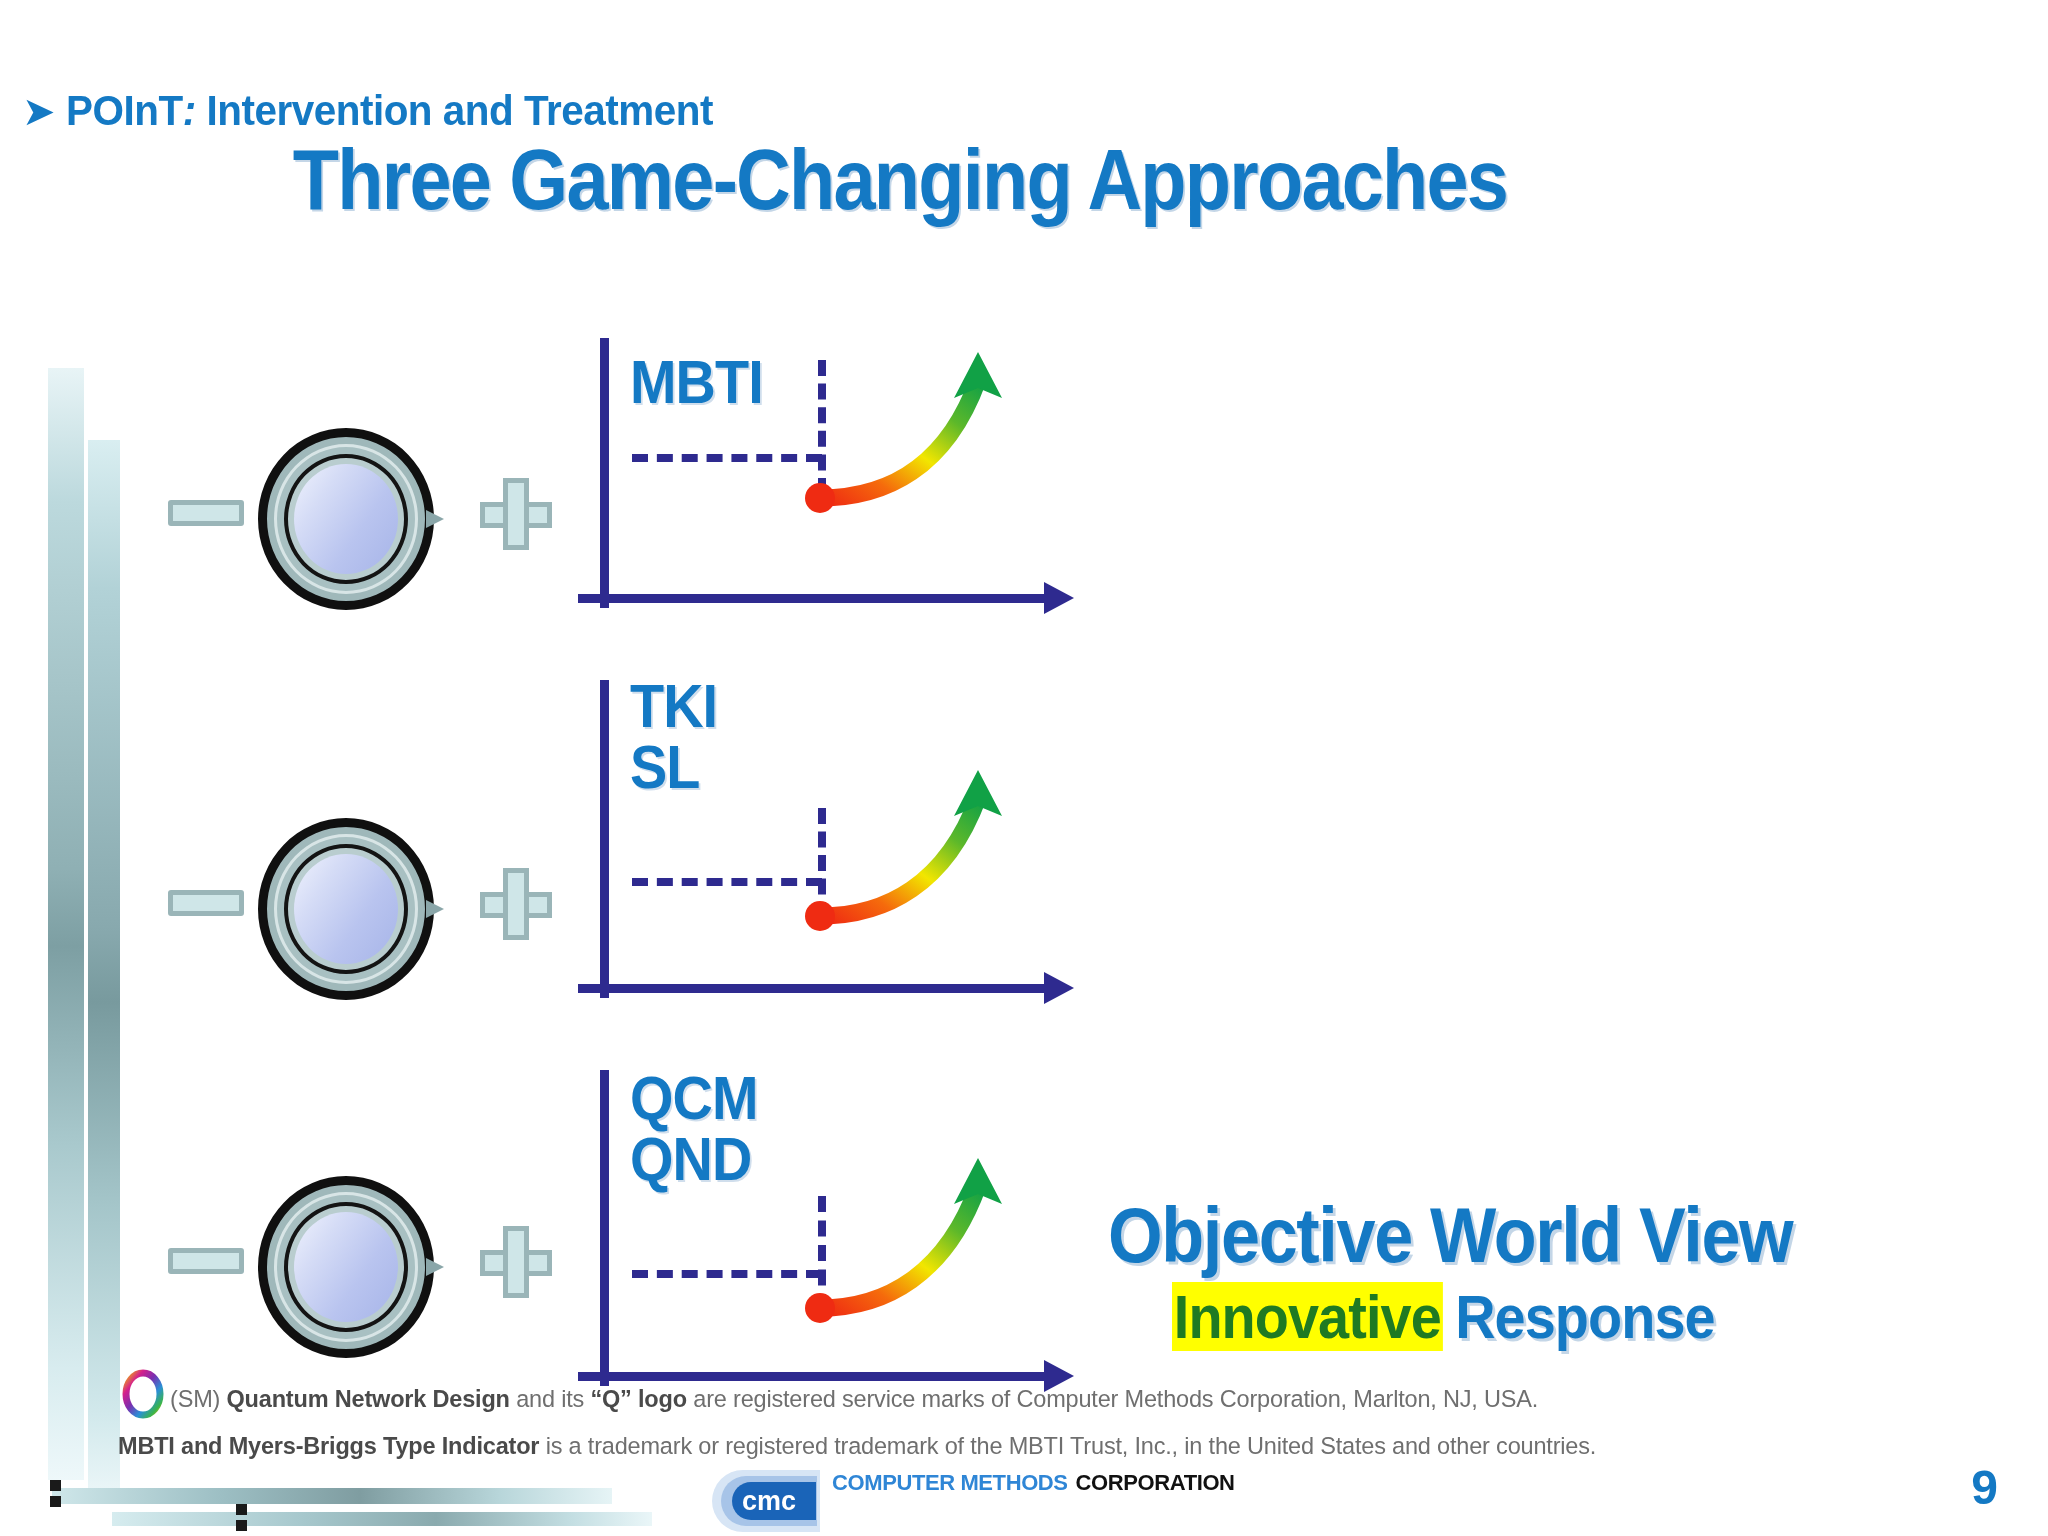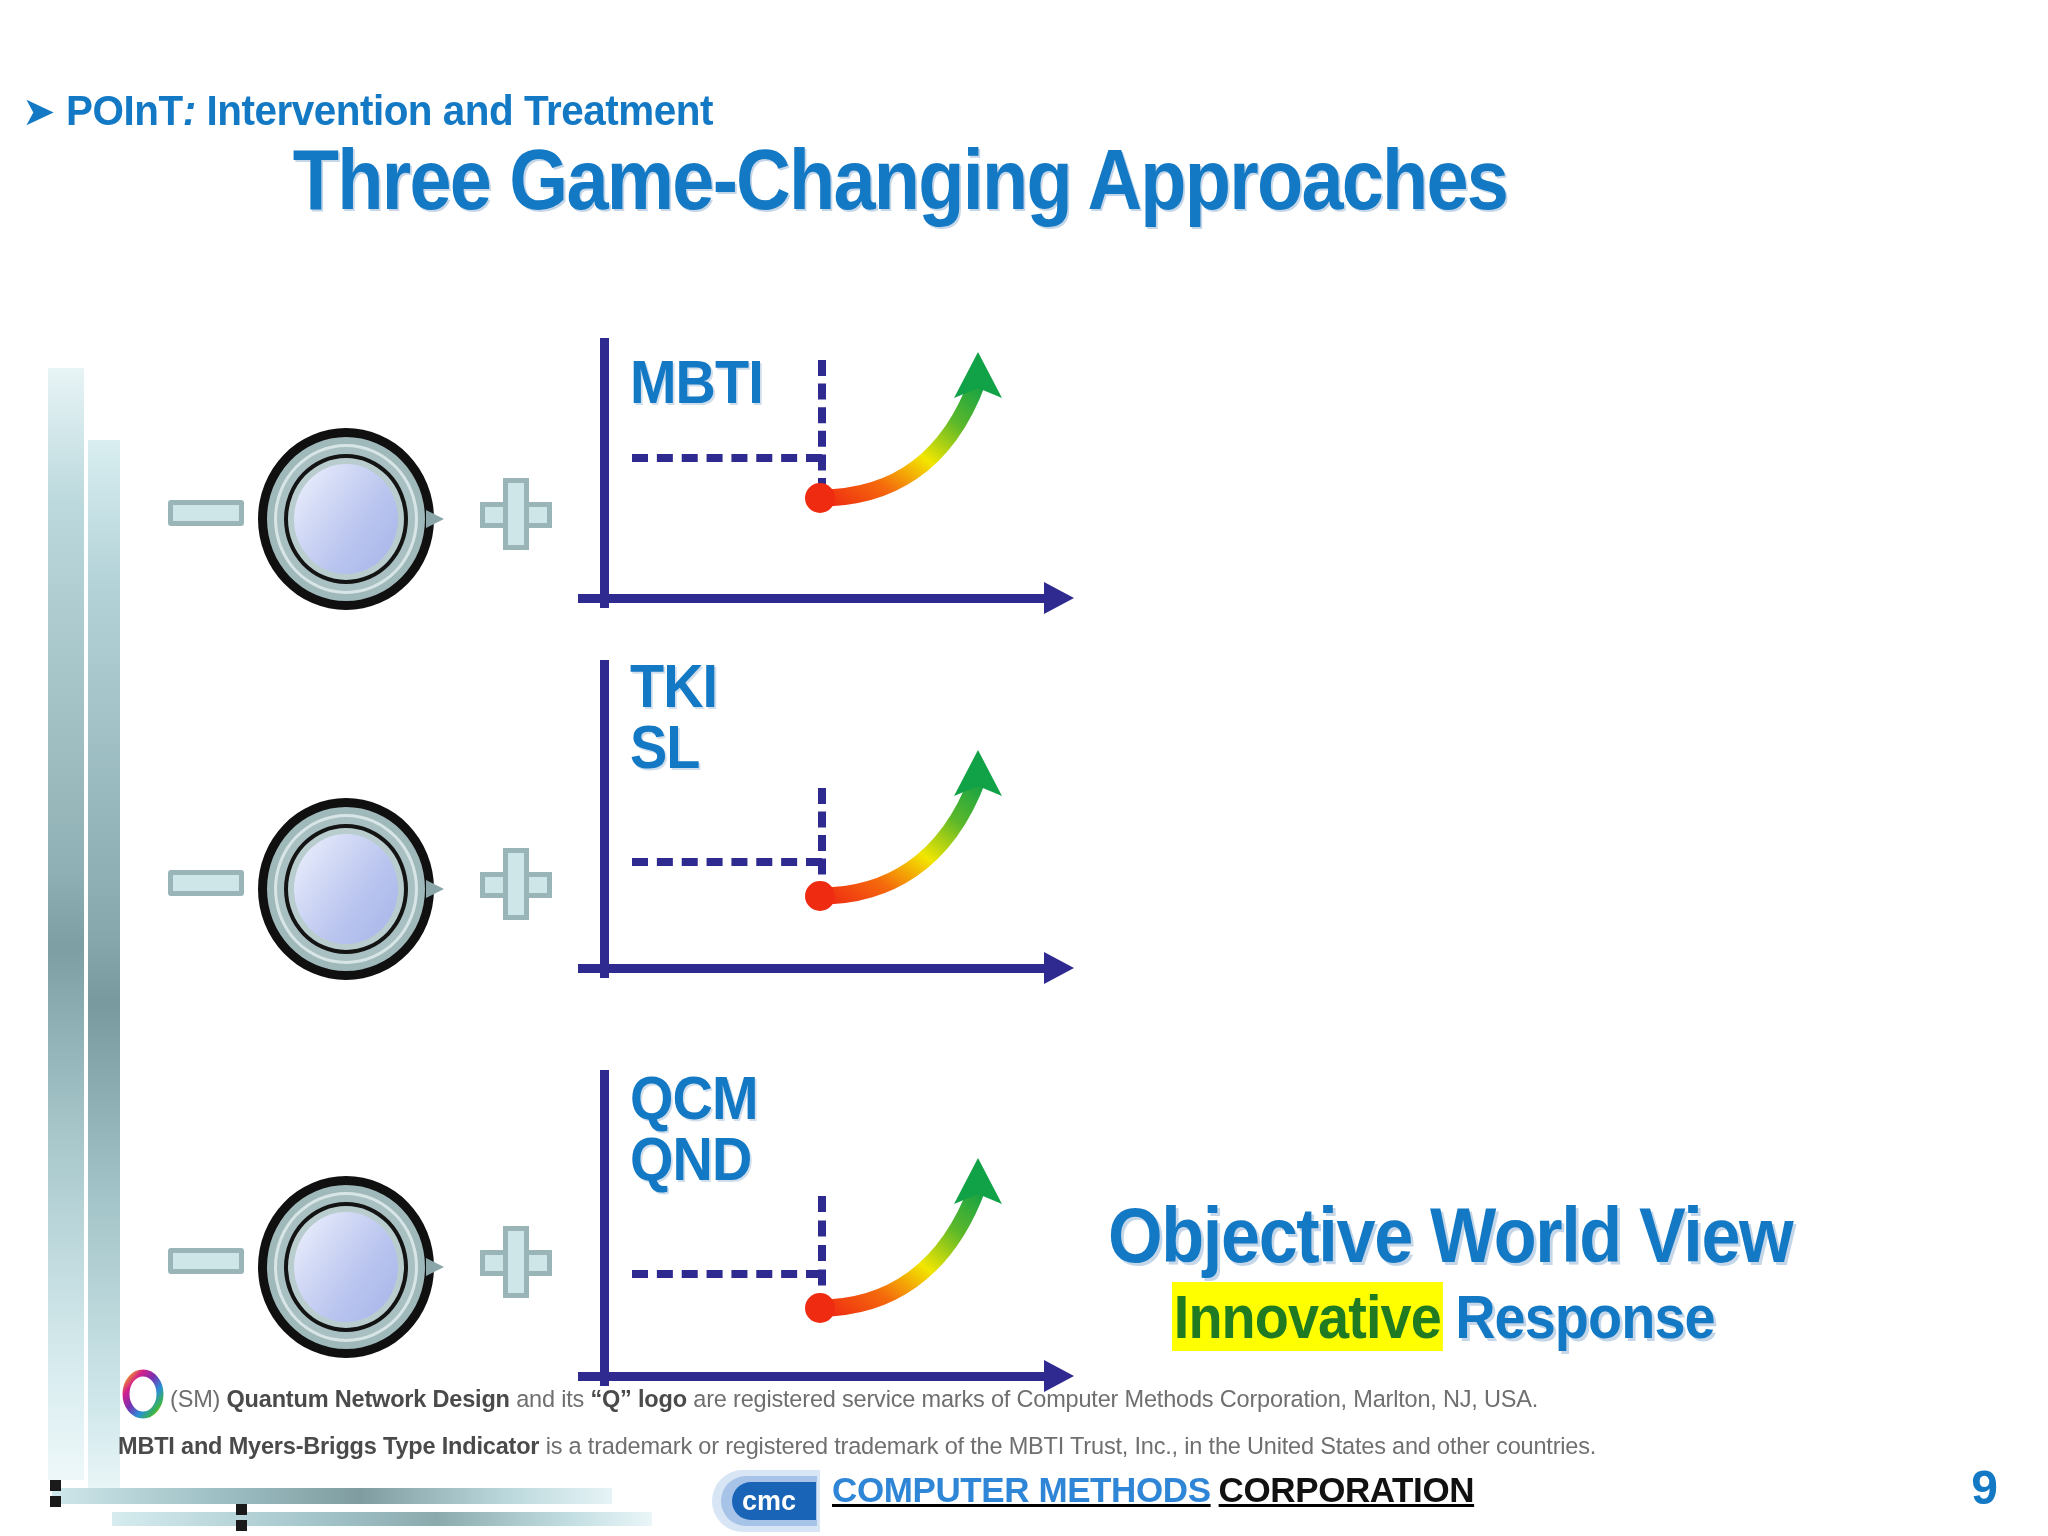--- a/index.html
+++ b/index.html
@@ -99,21 +99,21 @@
     transform: scaleX(0.88);
     transform-origin: center center;
     text-shadow: 2px 2px 0 rgba(20,90,160,0.25);
     font-family: "Liberation Sans Narrow", "Liberation Sans", sans-serif;
     white-space: nowrap;
   }
 
   
   .row { position: absolute; left: 0; width: 2048px; height: 330px; }
   .row-1 { top: 330px; }
-  .row-2 { top: 700px; }
+  .row-2 { top: 720px; }
   .row-3 { top: 1048px; }
 
   .minus-sign {
     position: absolute;
     left: 168px;
     top: 170px;
     width: 76px;
     height: 26px;
     background: #cfe6e8;
     border: 5px solid #9ab5b8;
@@ -322,26 +322,25 @@
   .cmc-badge .cmc-text {
     position: absolute;
     left: 30px; top: 16px;
     font-size: 27px;
     font-weight: bold;
     color: #ffffff;
     letter-spacing: 0px;
     font-family: "Liberation Sans Narrow", "Liberation Sans", sans-serif;
   }
   .corp-name {
-    font-size: 35px;
+    font-size: 22px;
     font-weight: bold;
     letter-spacing: -0.4px;
     font-family: "Liberation Sans Narrow", "Liberation Sans", sans-serif;
     white-space: nowrap;
-    text-decoration: underline;
   }
   .corp-name .blue { color: #2f86d6; }
   .corp-name .black { color: #111111; margin-left: 8px; }
 
   .page-num {
     position: absolute;
     right: 50px;
     top: 1460px;
     font-size: 48px;
     font-weight: bold;

